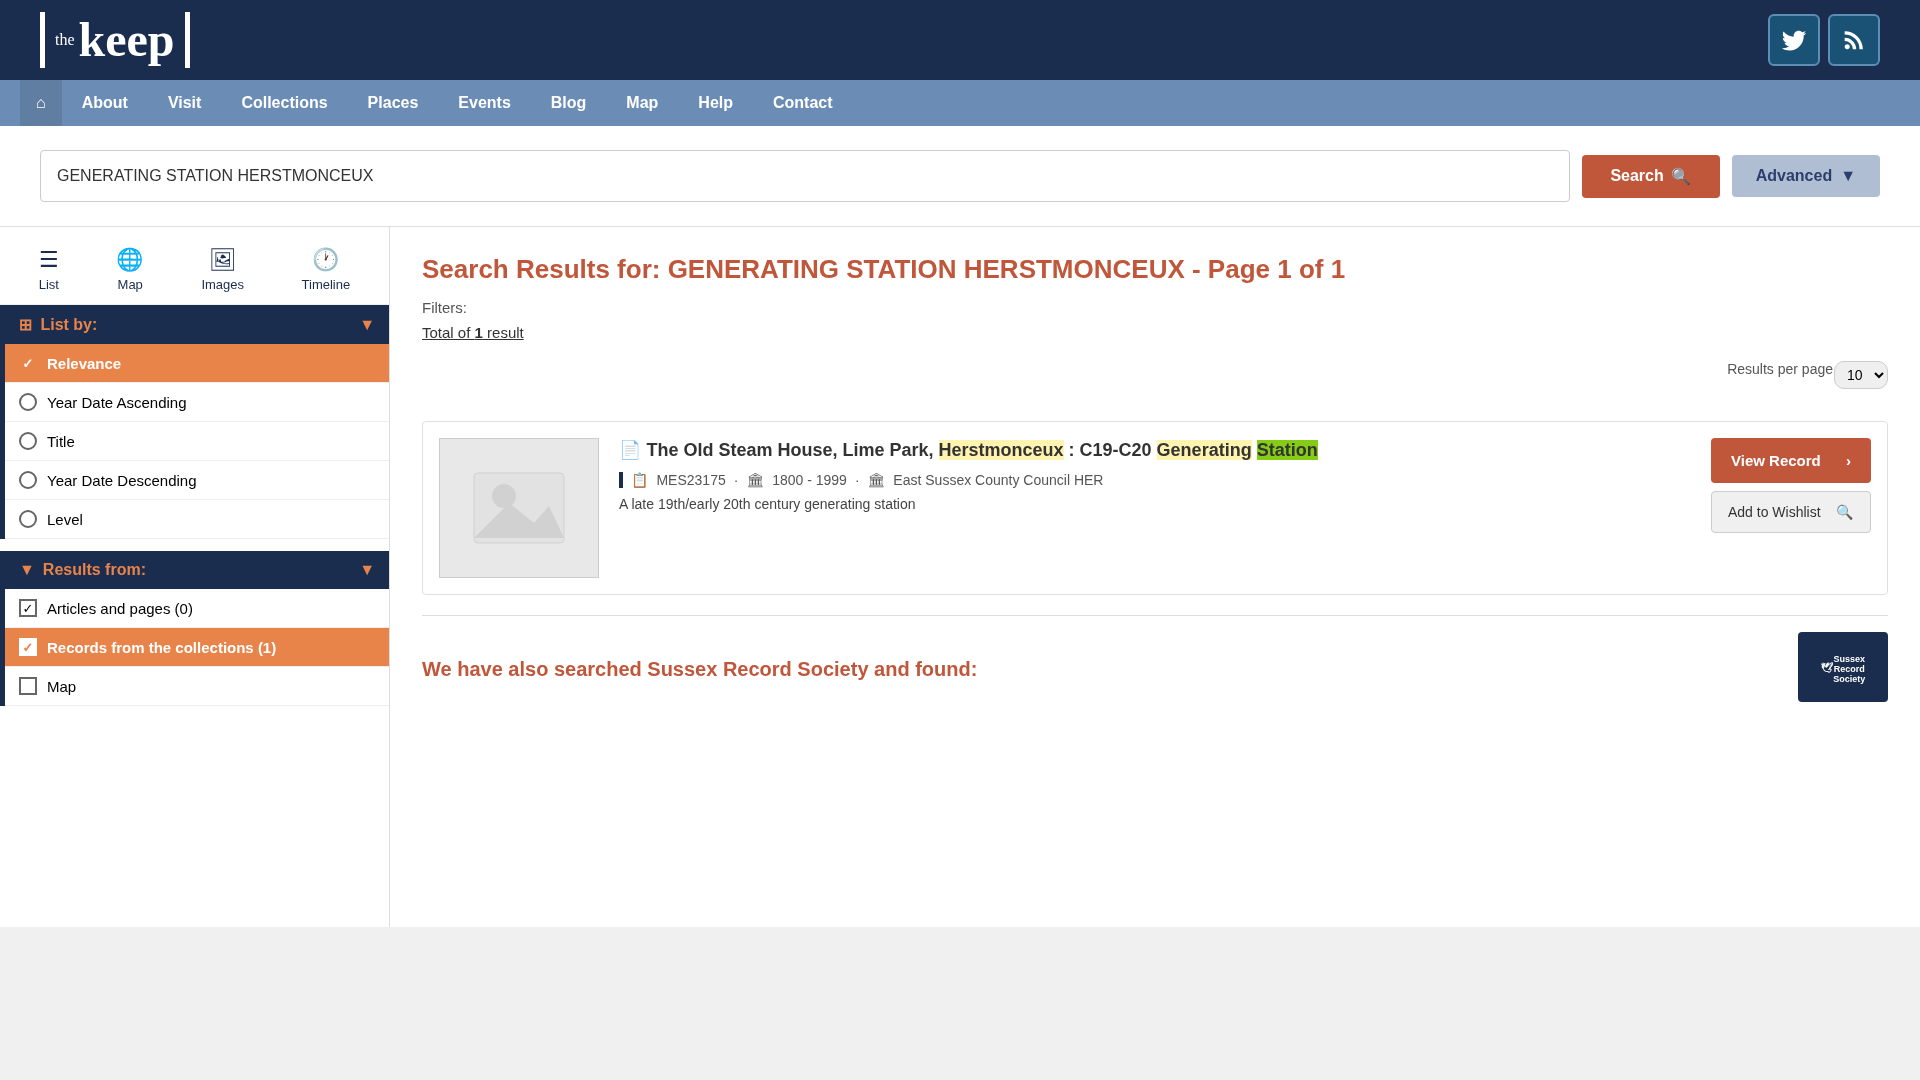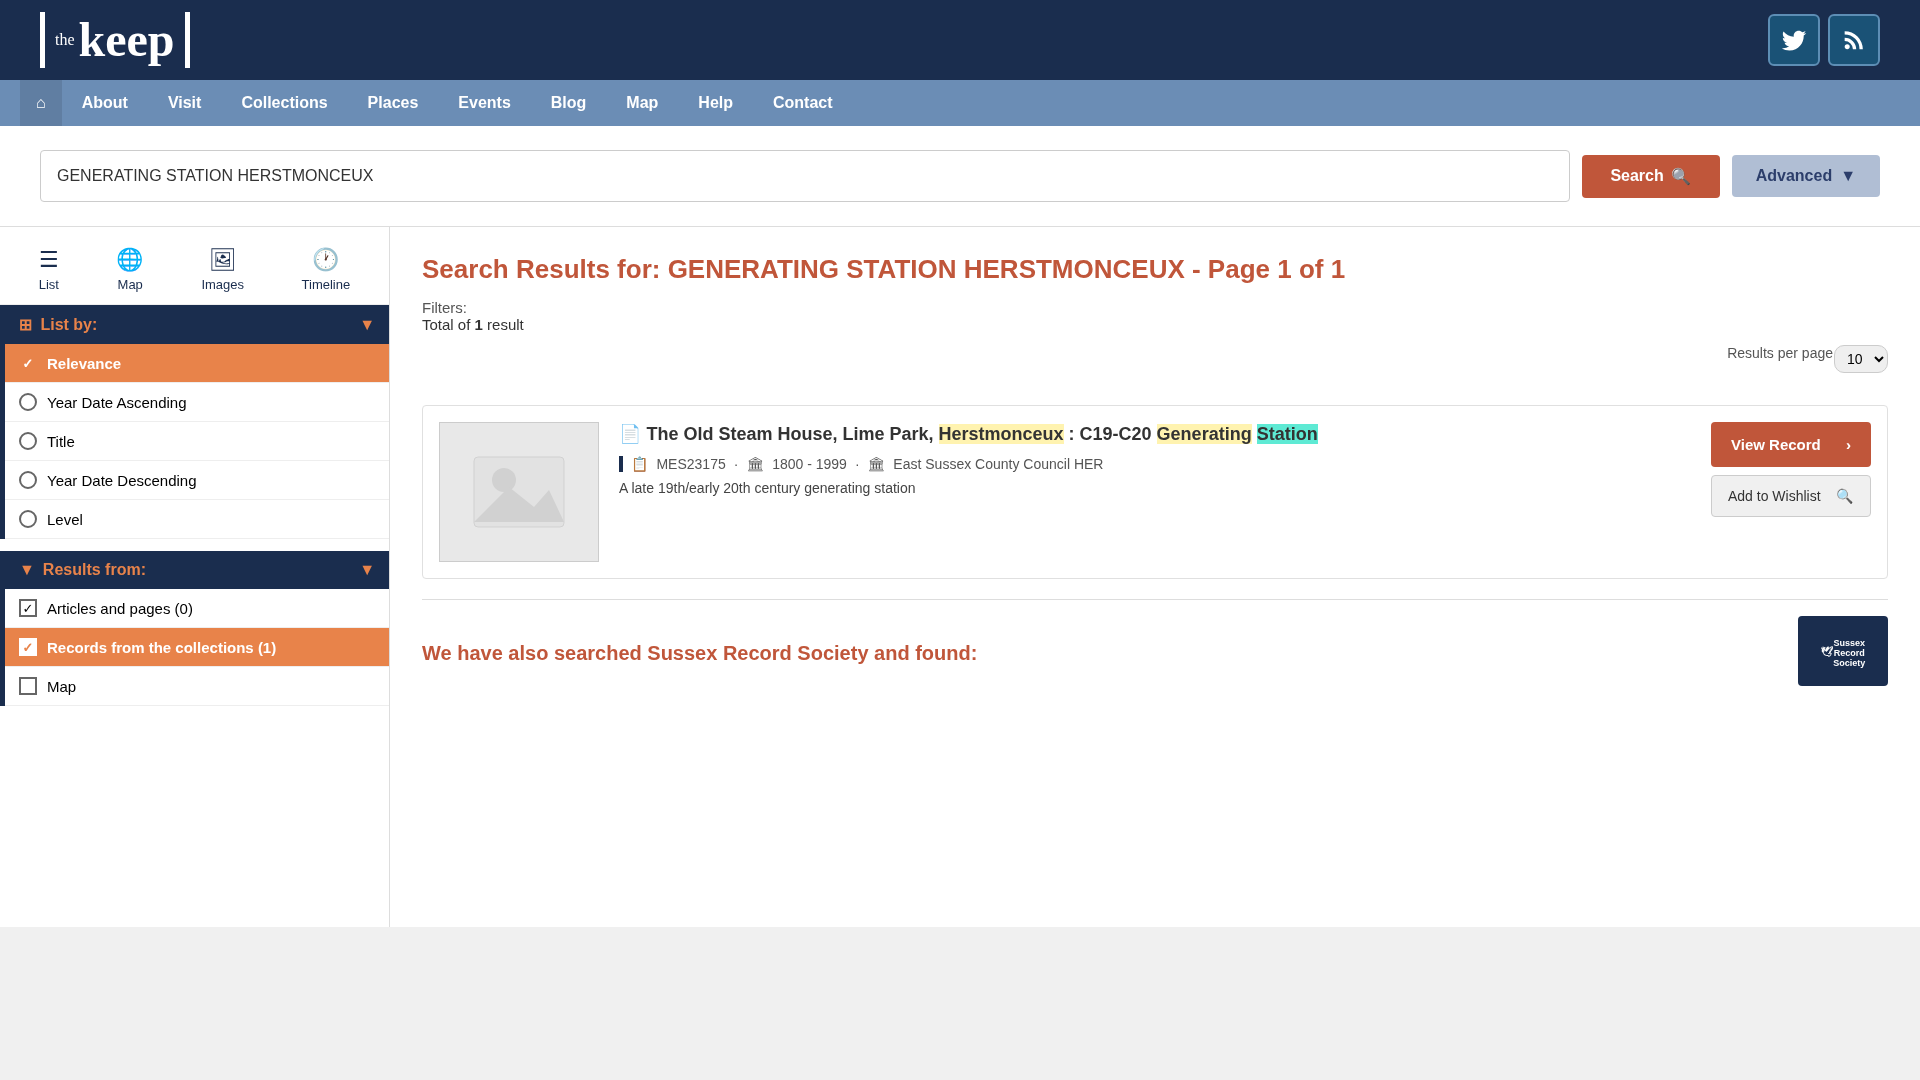--- a/index.html
+++ b/index.html
@@ -259,26 +259,27 @@
     .results-title {
       color: #c0563a;
       font-size: 26px;
       font-weight: bold;
       margin-bottom: 12px;
       line-height: 1.4;
     }
     .filters-line {
       color: #555;
       font-size: 15px;
-      margin-bottom: 0;
+      margin-bottom: 8px;
     }
     .total-line {
       color: #333;
       font-size: 15px;
-      margin-bottom: 12px;
+      margin-bottom: 20px;
+      text-decoration: underline;
     }
     .total-line strong { font-weight: bold; }
 
     
     .per-page-row {
       display: flex;
       justify-content: flex-end;
       margin-bottom: 32px;
       gap: 1px;
       color: #555;
@@ -564,21 +565,21 @@
         <svg width="100" height="80" viewBox="0 0 100 80" fill="none">
           <rect x="5" y="5" width="90" height="70" rx="4" fill="#ddd" stroke="#bbb" stroke-width="1"></rect>
           <circle cx="35" cy="28" r="12" fill="#bbb"></circle>
           <polygon points="5,70 40,35 65,55 80,38 95,70" fill="#bbb"></polygon>
         </svg>
       </div>
 
       <div class="result-body">
         <div class="result-title">
           <span style="display:inline;">📄 </span>
-          <span>The Old Steam House, Lime Park, </span><span style="background:#fff3b0;">Herstmonceux</span><span> : C19-C20 </span><span style="background:#fff3b0;">Generating</span><span> </span><span style="background:#5eead4;">Station</span>
+          <span>The Old Steam House, Lime Park, </span><span style="background:#fff3b0;">Herstmonceux</span><span> : C19-C20 </span><span style="background:#fff3b0;">Generating</span><span> </span><span style="background:#84cc16;">Station</span>
         </div>
 
         <div class="result-meta">
           <span>📋</span>
           <span>MES23175</span>
           <span>·</span>
           <span>🏛</span>
           <span>1800 - 1999</span>
           <span>·</span>
           <span>🏛</span>

